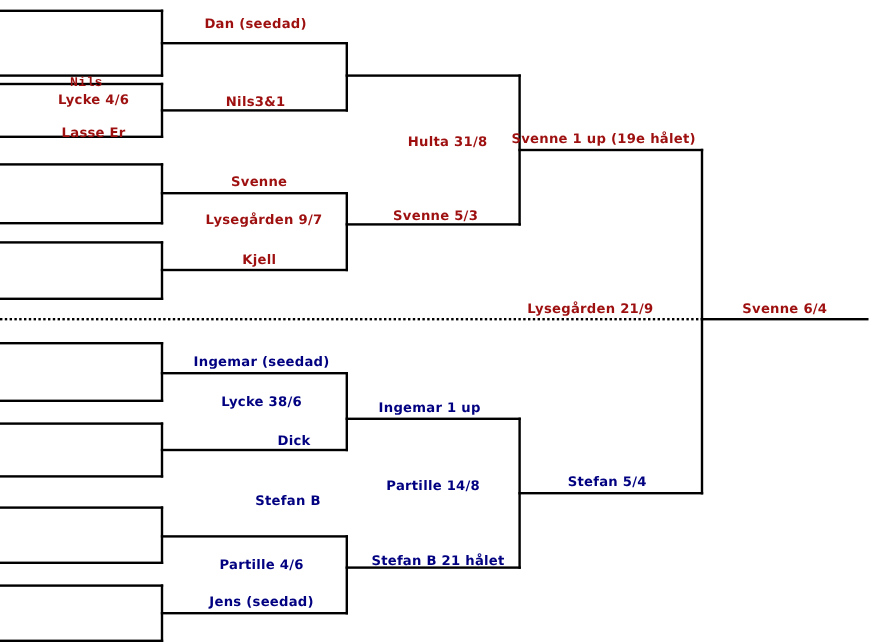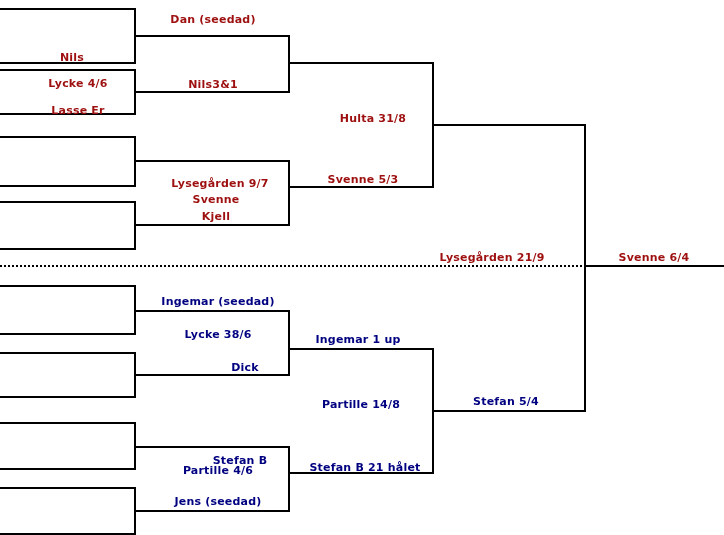--- a/index.html
+++ b/index.html
@@ -55,21 +55,21 @@
   <div class="hline" style="left:0px;  top:8px;   width:136px;"></div>
   <div class="vline" style="left:134px;top:8px;   height:56px;"></div>
   <div class="hline" style="left:0px;  top:62px;  width:136px;"></div>
   <div class="lbl red center" style="left:68px; top:-6px;"></div>
   <div class="lbl red center" style="left:68px; top:29px;"></div>
   <div class="lbl red center" style="left:68px; top:49px;"></div>
 
   <div class="hline" style="left:0px;  top:69px;  width:136px;"></div>
   <div class="vline" style="left:134px;top:69px;  height:46px;"></div>
   <div class="hline" style="left:0px;  top:113px; width:136px;"></div>
-  <div class="lbl red center" style="left:72px; top:52px;">Nils</div>
+  <div class="lbl red center" style="left:72px; top:64px;font-family:Liberation Mono, monospace;">Nils</div>
   <div class="lbl red center" style="left:78px; top:78px;">Lycke 4/6</div>
   <div class="lbl red center" style="left:78px; top:105px;">Lasse Er</div>
 
   <div class="hline" style="left:0px;  top:136px; width:136px;"></div>
   <div class="vline" style="left:134px;top:136px; height:51px;"></div>
   <div class="hline" style="left:0px;  top:185px; width:136px;"></div>
   <div class="lbl red center" style="left:68px; top:122px;"></div>
   <div class="lbl red center" style="left:68px; top:155px;"></div>
   <div class="lbl red center" style="left:68px; top:176px;"></div>
 
@@ -82,32 +82,33 @@
 
   <div class="hline" style="left:134px;top:35px;  width:156px;"></div>
   <div class="vline" style="left:288px;top:35px;  height:58px;"></div>
   <div class="hline" style="left:134px;top:91px;  width:156px;"></div>
   <div class="lbl red center" style="left:213px; top:14px;">Dan (seedad)</div>
   <div class="lbl red center" style="left:213px; top:79px;">Nils3&amp;1</div>
 
   <div class="hline" style="left:134px;top:160px; width:156px;"></div>
   <div class="vline" style="left:288px;top:160px; height:66px;"></div>
   <div class="hline" style="left:134px;top:224px; width:156px;"></div>
-  <div class="lbl red center" style="left:216px; top:146px;margin-top:48px;">Svenne</div>
+  <div class="lbl red center" style="left:216px; top:146px;">Svenne</div>
   <div class="lbl red center" style="left:220px; top:178px;">Lysegården 9/7</div>
   <div class="lbl red center" style="left:216px; top:211px;">Kjell</div>
 
   <div class="hline" style="left:288px;top:62px;  width:146px;"></div>
   <div class="vline" style="left:432px;top:62px;  height:126px;"></div>
   <div class="hline" style="left:288px;top:186px; width:146px;"></div>
   <div class="lbl red center" style="left:361px; top:113px;padding-left:24px;">Hulta 31/8</div>
   <div class="lbl red center" style="left:363px; top:174px;">Svenne 5/3</div>
 
   <div class="hline" style="left:432px;top:124px; width:154px;"></div>
   <div class="vline" style="left:584px;top:124px; height:142px;"></div>
+  <div class="lbl red center" style="left:503px; top:110px;">Svenne 1 up (19e hålet)</div>
 
   <div class="dotted-divider" style="left:0px; top:265px; width:586px;"></div>
   <div class="lbl red center" style="left:492px; top:252px;">Lysegården 21/9</div>
 
   <div class="hline" style="left:584px;top:265px; width:140px;"></div>
   <div class="lbl red center" style="left:654px; top:252px;">Svenne 6/4</div>
 
   <div class="hline" style="left:0px;  top:285px; width:136px;"></div>
   <div class="vline" style="left:134px;top:285px; height:50px;"></div>
   <div class="hline" style="left:0px;  top:333px; width:136px;"></div>
@@ -139,21 +140,21 @@
   <div class="hline" style="left:134px;top:310px; width:156px;"></div>
   <div class="vline" style="left:288px;top:310px; height:66px;"></div>
   <div class="hline" style="left:134px;top:374px; width:156px;"></div>
   <div class="lbl navy center" style="left:218px; top:296px;">Ingemar (seedad)</div>
   <div class="lbl navy center" style="left:218px; top:329px;">Lycke 38/6</div>
   <div class="lbl navy center" style="left:216px; top:362px;margin-left:29px;">Dick</div>
 
   <div class="hline" style="left:134px;top:446px; width:156px;"></div>
   <div class="vline" style="left:288px;top:446px; height:66px;"></div>
   <div class="hline" style="left:134px;top:510px; width:156px;"></div>
-  <div class="lbl navy center" style="left:216px; top:455px;padding-left:48px;">Stefan B</div>
+  <div class="lbl navy center" style="left:216px; top:412px;padding-left:48px;">Stefan B</div>
   <div class="lbl navy center" style="left:218px; top:465px;">Partille 4/6</div>
   <div class="lbl navy center" style="left:218px; top:496px;">Jens (seedad)</div>
 
   <div class="hline" style="left:288px;top:348px; width:146px;"></div>
   <div class="vline" style="left:432px;top:348px; height:126px;"></div>
   <div class="hline" style="left:288px;top:472px; width:146px;"></div>
   <div class="lbl navy center" style="left:358px; top:334px;">Ingemar 1 up</div>
   <div class="lbl navy center" style="left:361px; top:399px;">Partille 14/8</div>
   <div class="lbl navy center" style="left:365px; top:462px;">Stefan B 21 hålet</div>
 

